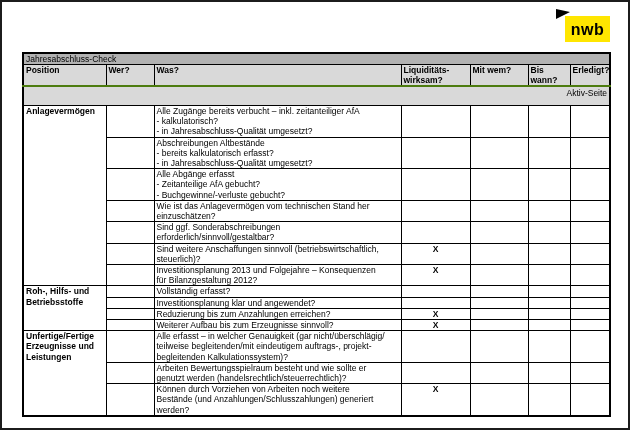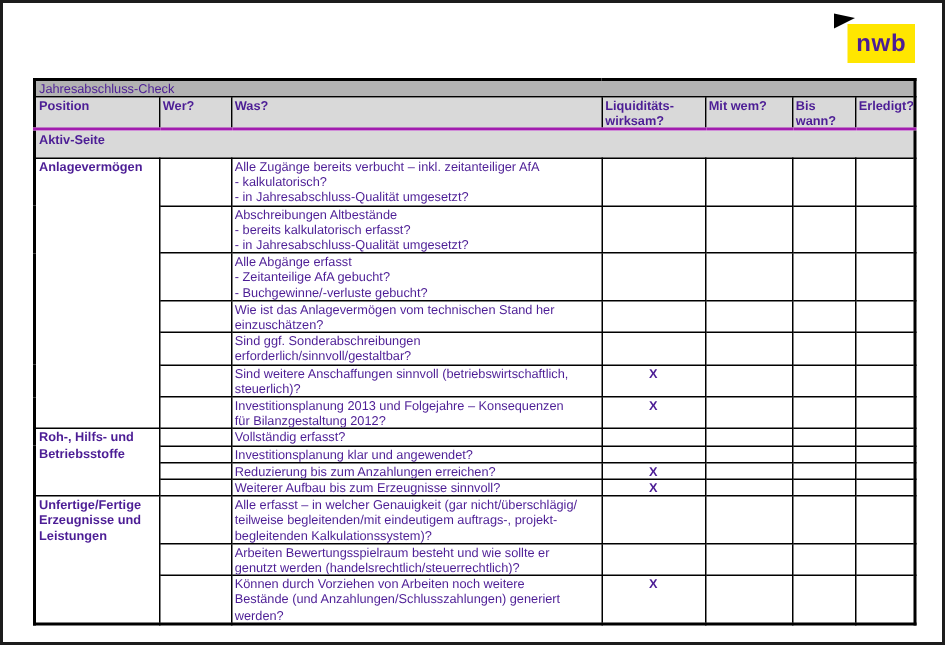--- a/index.html
+++ b/index.html
@@ -4,21 +4,21 @@
 <style>
   html, body { margin: 0; padding: 0; background: #fff; }
   .page {
     position: relative;
     width: 630px;
     height: 430px;
     box-sizing: border-box;
     background: #fff;
     border: 2px solid #1c1c1c;
     font-family: "Liberation Sans", sans-serif;
-    color: #4c1d95;
+    color: #000000;
     overflow: hidden;
   }
 
   
   .logo {
     position: absolute;
     left: 563px;
     top: 14px;
     width: 45px;
     height: 26px;
@@ -68,26 +68,26 @@
     font-weight: 400;
     height: 10px;
     line-height: 10px;
   }
   .header-row td {
     background: #d9d9d9;
     font-weight: 700;
     line-height: 9.5px;
     padding-top: 1px;
     height: 18px;
-    border-bottom: 2px solid #a21caf;
+    border-bottom: 2px solid #4d7c0f;
   }
   .aktiv-row td {
     background: #d9d9d9;
-    font-weight: 700;
-    text-align: left;
+    font-weight: 400;
+    text-align: right;
     padding-top: 1px;
     height: 17px;
   }
   .pos { font-weight: 700; white-space: pre-line; margin-top: 14px; }
   .was { white-space: pre-line; }
   .mark { text-align: center; font-weight: 700; }
 </style>
 </head>
 <body>
 

